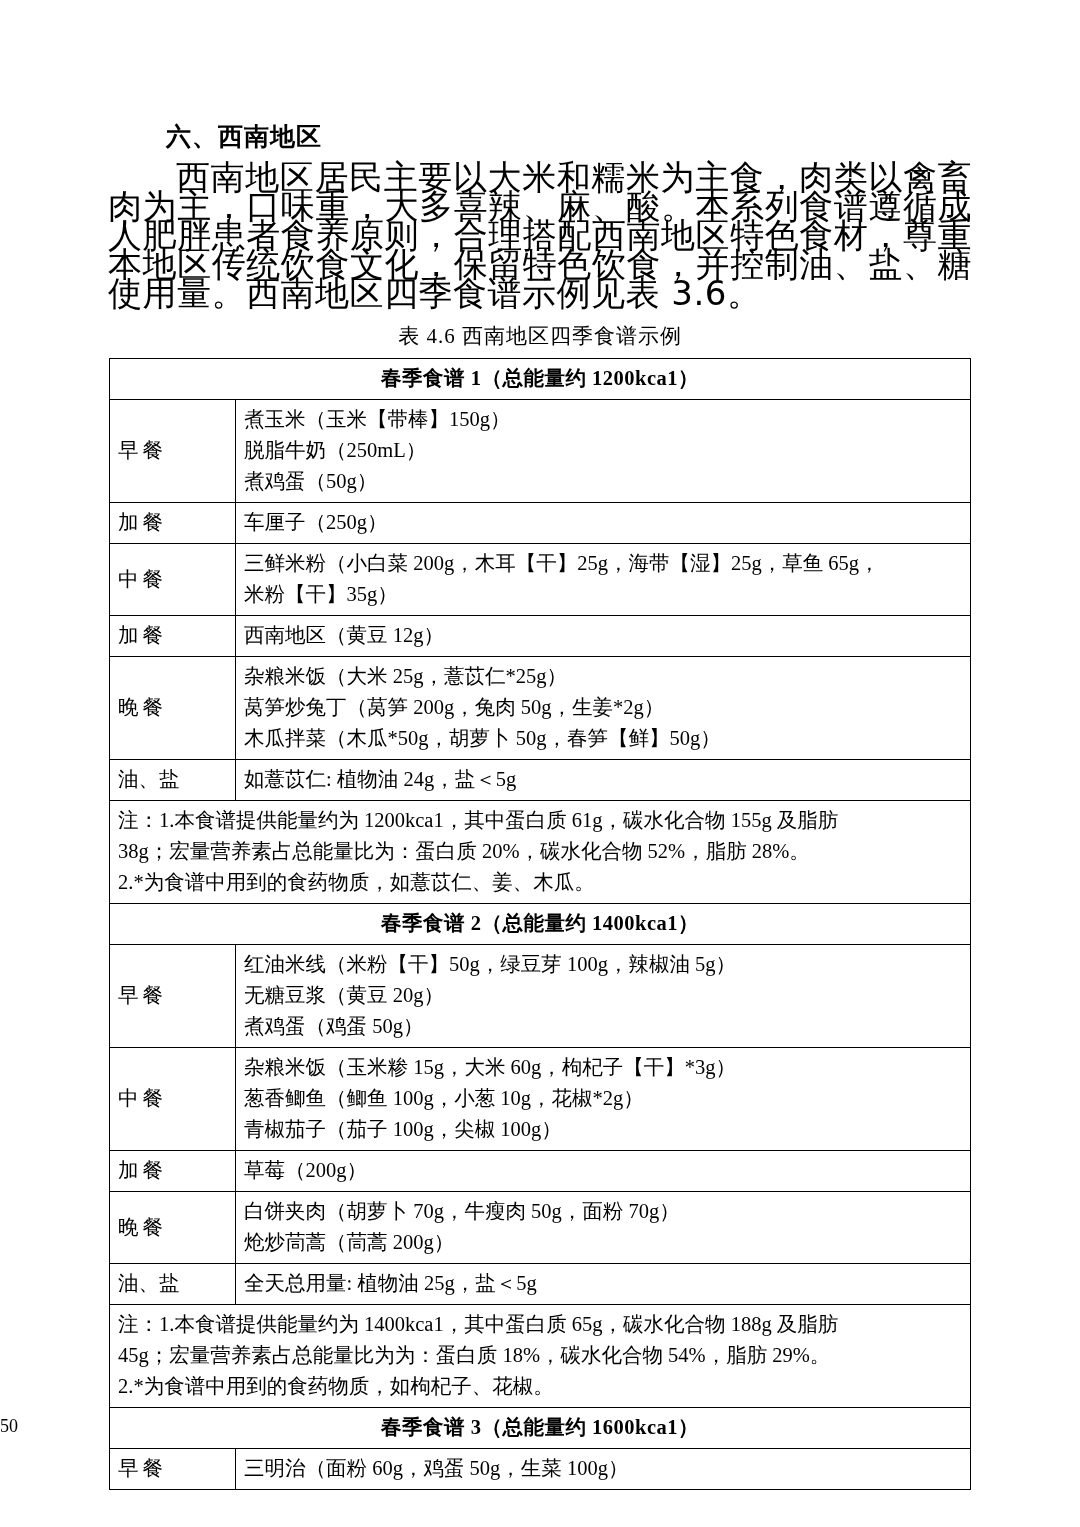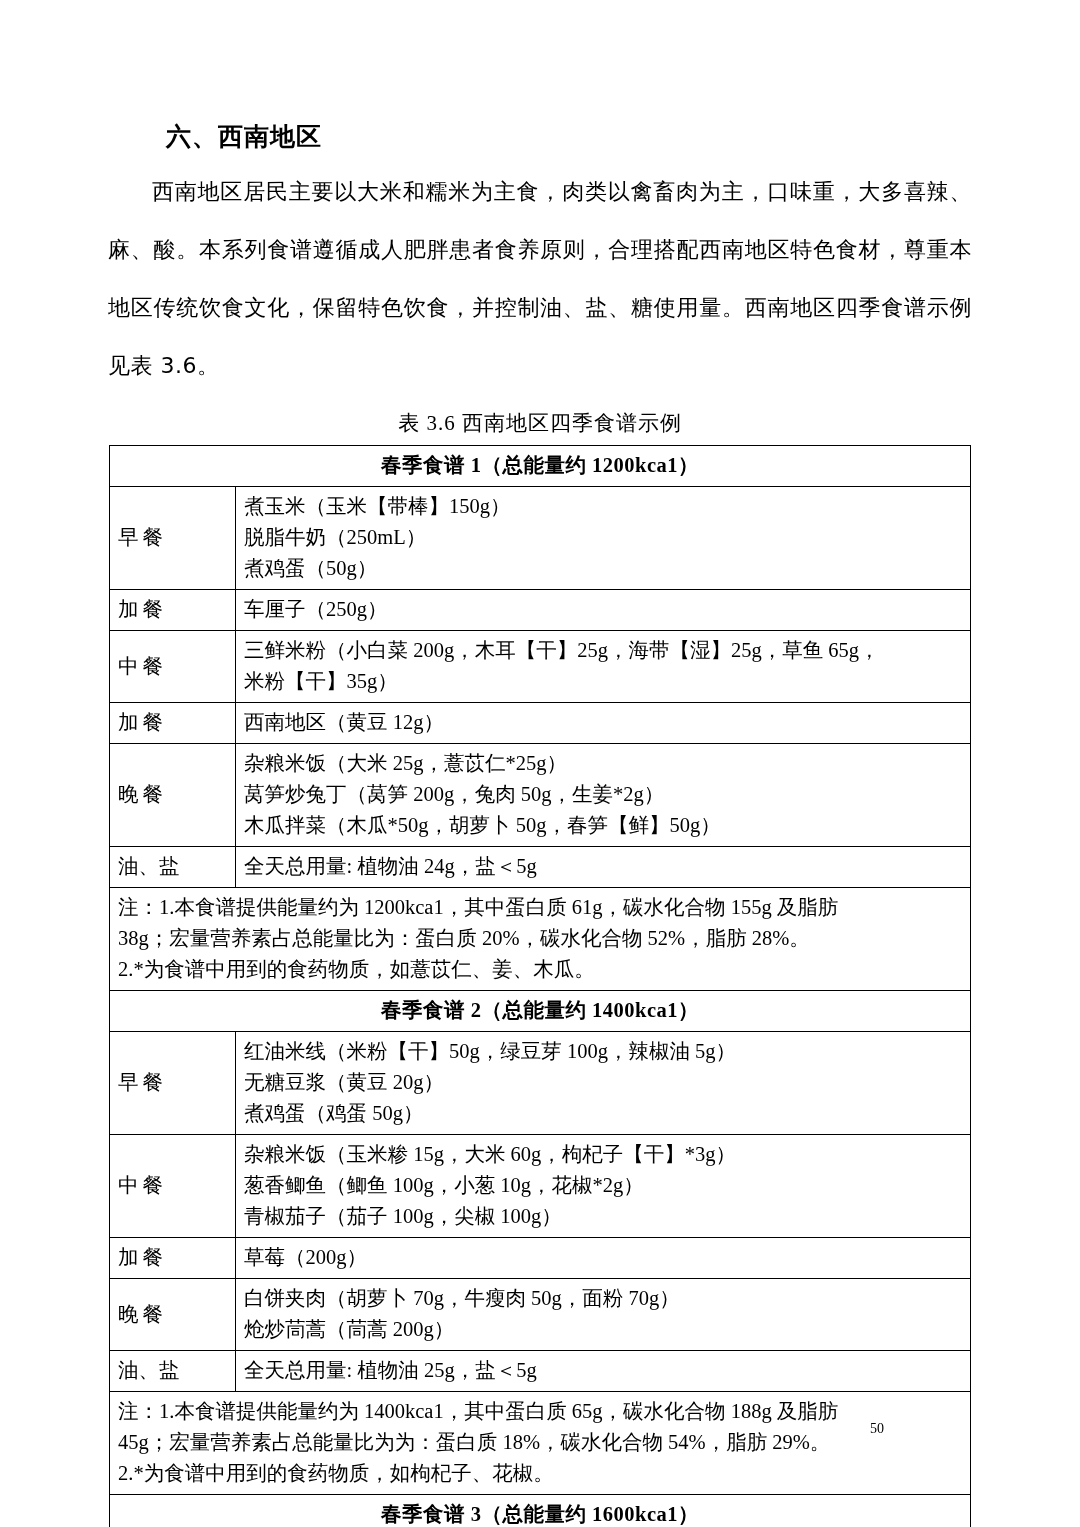--- a/index.html
+++ b/index.html
@@ -23,22 +23,22 @@
   }
   .section-title {
     font-family: "DejaVu Sans", sans-serif;
     font-weight: bold;
     font-size: 25px;
     letter-spacing: 1px;
     margin: 0 0 10px 58px;
   }
   .body-para {
     font-family: "DejaVu Sans", sans-serif;
-    font-size: 22px;
-    line-height: 58px;
+    font-size: 34px;
+    line-height: 29px;
     text-align: justify;
     text-justify: inter-ideograph;
     text-indent: 2em;
     margin: 0;
     letter-spacing: 0.5px;
   }
   .table-caption {
     text-align: center;
     font-size: 21px;
     font-family: "Liberation Serif", serif;
@@ -83,35 +83,35 @@
   }
   td.items {
     padding-left: 12px;
   }
   .line { display: block; white-space: nowrap; }
   .page-number {
     position: absolute;
     bottom: 90px;
     left: 0;
     width: 884px;
-    text-align: right;
-    font-size: 14px;
+    text-align: left;
+    font-size: 18px;
     font-family: "Liberation Serif", serif;
   }
 </style>
 </head>
 <body>
 
 <div class="page">
 
   <h2 class="section-title">六、西南地区</h2>
 
   <p class="body-para">西南地区居民主要以大米和糯米为主食，肉类以禽畜肉为主，口味重，大多喜辣、麻、酸。本系列食谱遵循成人肥胖患者食养原则，合理搭配西南地区特色食材，尊重本地区传统饮食文化，保留特色饮食，并控制油、盐、糖使用量。西南地区四季食谱示例见表 3.6。</p>
 
-  <div class="table-caption">表 3.6 西南地区四季食谱示例</div>
+  <div class="table-caption">表 4.6 西南地区四季食谱示例</div>
 
   <table class="recipe">
     <colgroup>
         <col style="width:126px">
         <col>
       </colgroup>
     <tbody>
 
       <tr>
         <td class="header" colspan="2">春季食谱 1（总能量约 1200kca1）</td>
@@ -147,21 +147,21 @@
         <td class="meal">晚餐</td>
         <td class="items">
           <span class="line">杂粮米饭（大米 25g，薏苡仁*25g）</span>
           <span class="line">莴笋炒兔丁（莴笋 200g，兔肉 50g，生姜*2g）</span>
           <span class="line">木瓜拌菜（木瓜*50g，胡萝卜 50g，春笋【鲜】50g）</span>
         </td>
       </tr>
       <tr>
         <td class="meal spaced">油、盐</td>
         <td class="items">
-          <span class="line">全天总用量: 植物油 24g，盐＜5g</span>
+          <span class="line">如薏苡仁: 植物油 24g，盐＜5g</span>
         </td>
       </tr>
       <tr>
         <td class="note" colspan="2">
           <span class="line">注：1.本食谱提供能量约为 1200kca1，其中蛋白质 61g，碳水化合物 155g 及脂肪</span>
           <span class="line">38g；宏量营养素占总能量比为：蛋白质 20%，碳水化合物 52%，脂肪 28%。</span>
           <span class="line">2.*为食谱中用到的食药物质，如薏苡仁、姜、木瓜。</span>
         </td>
       </tr>
 

